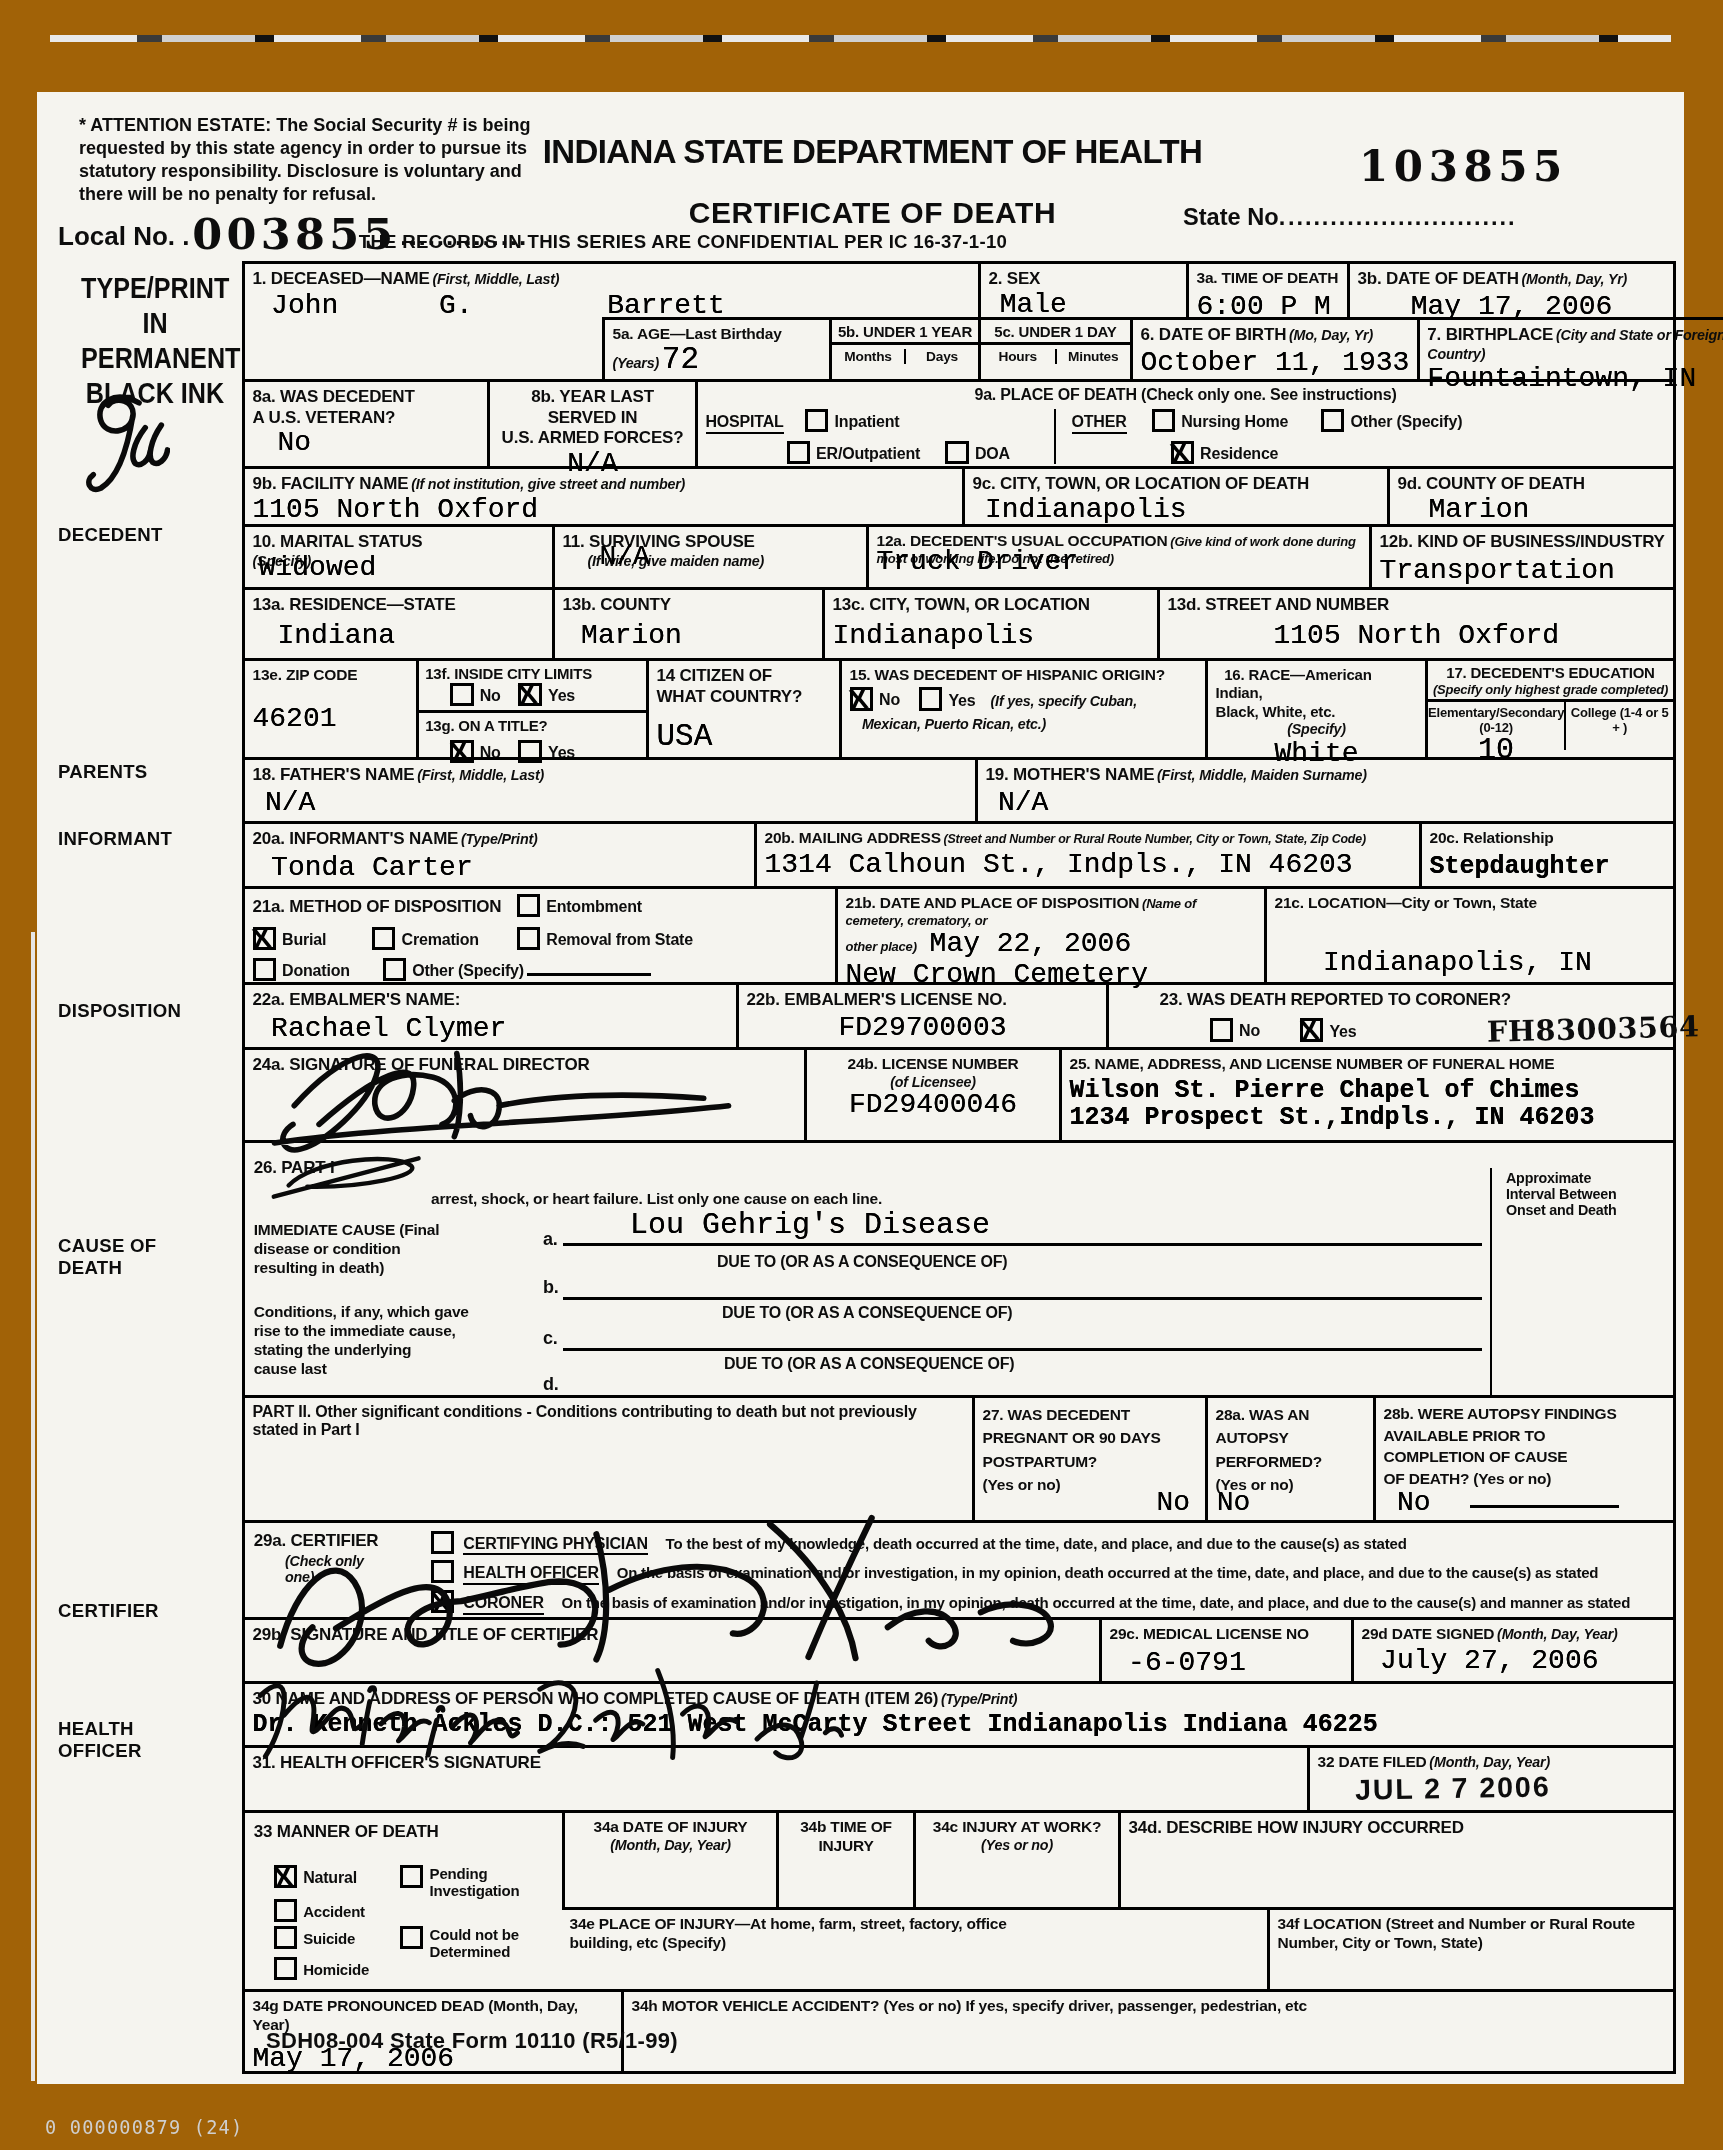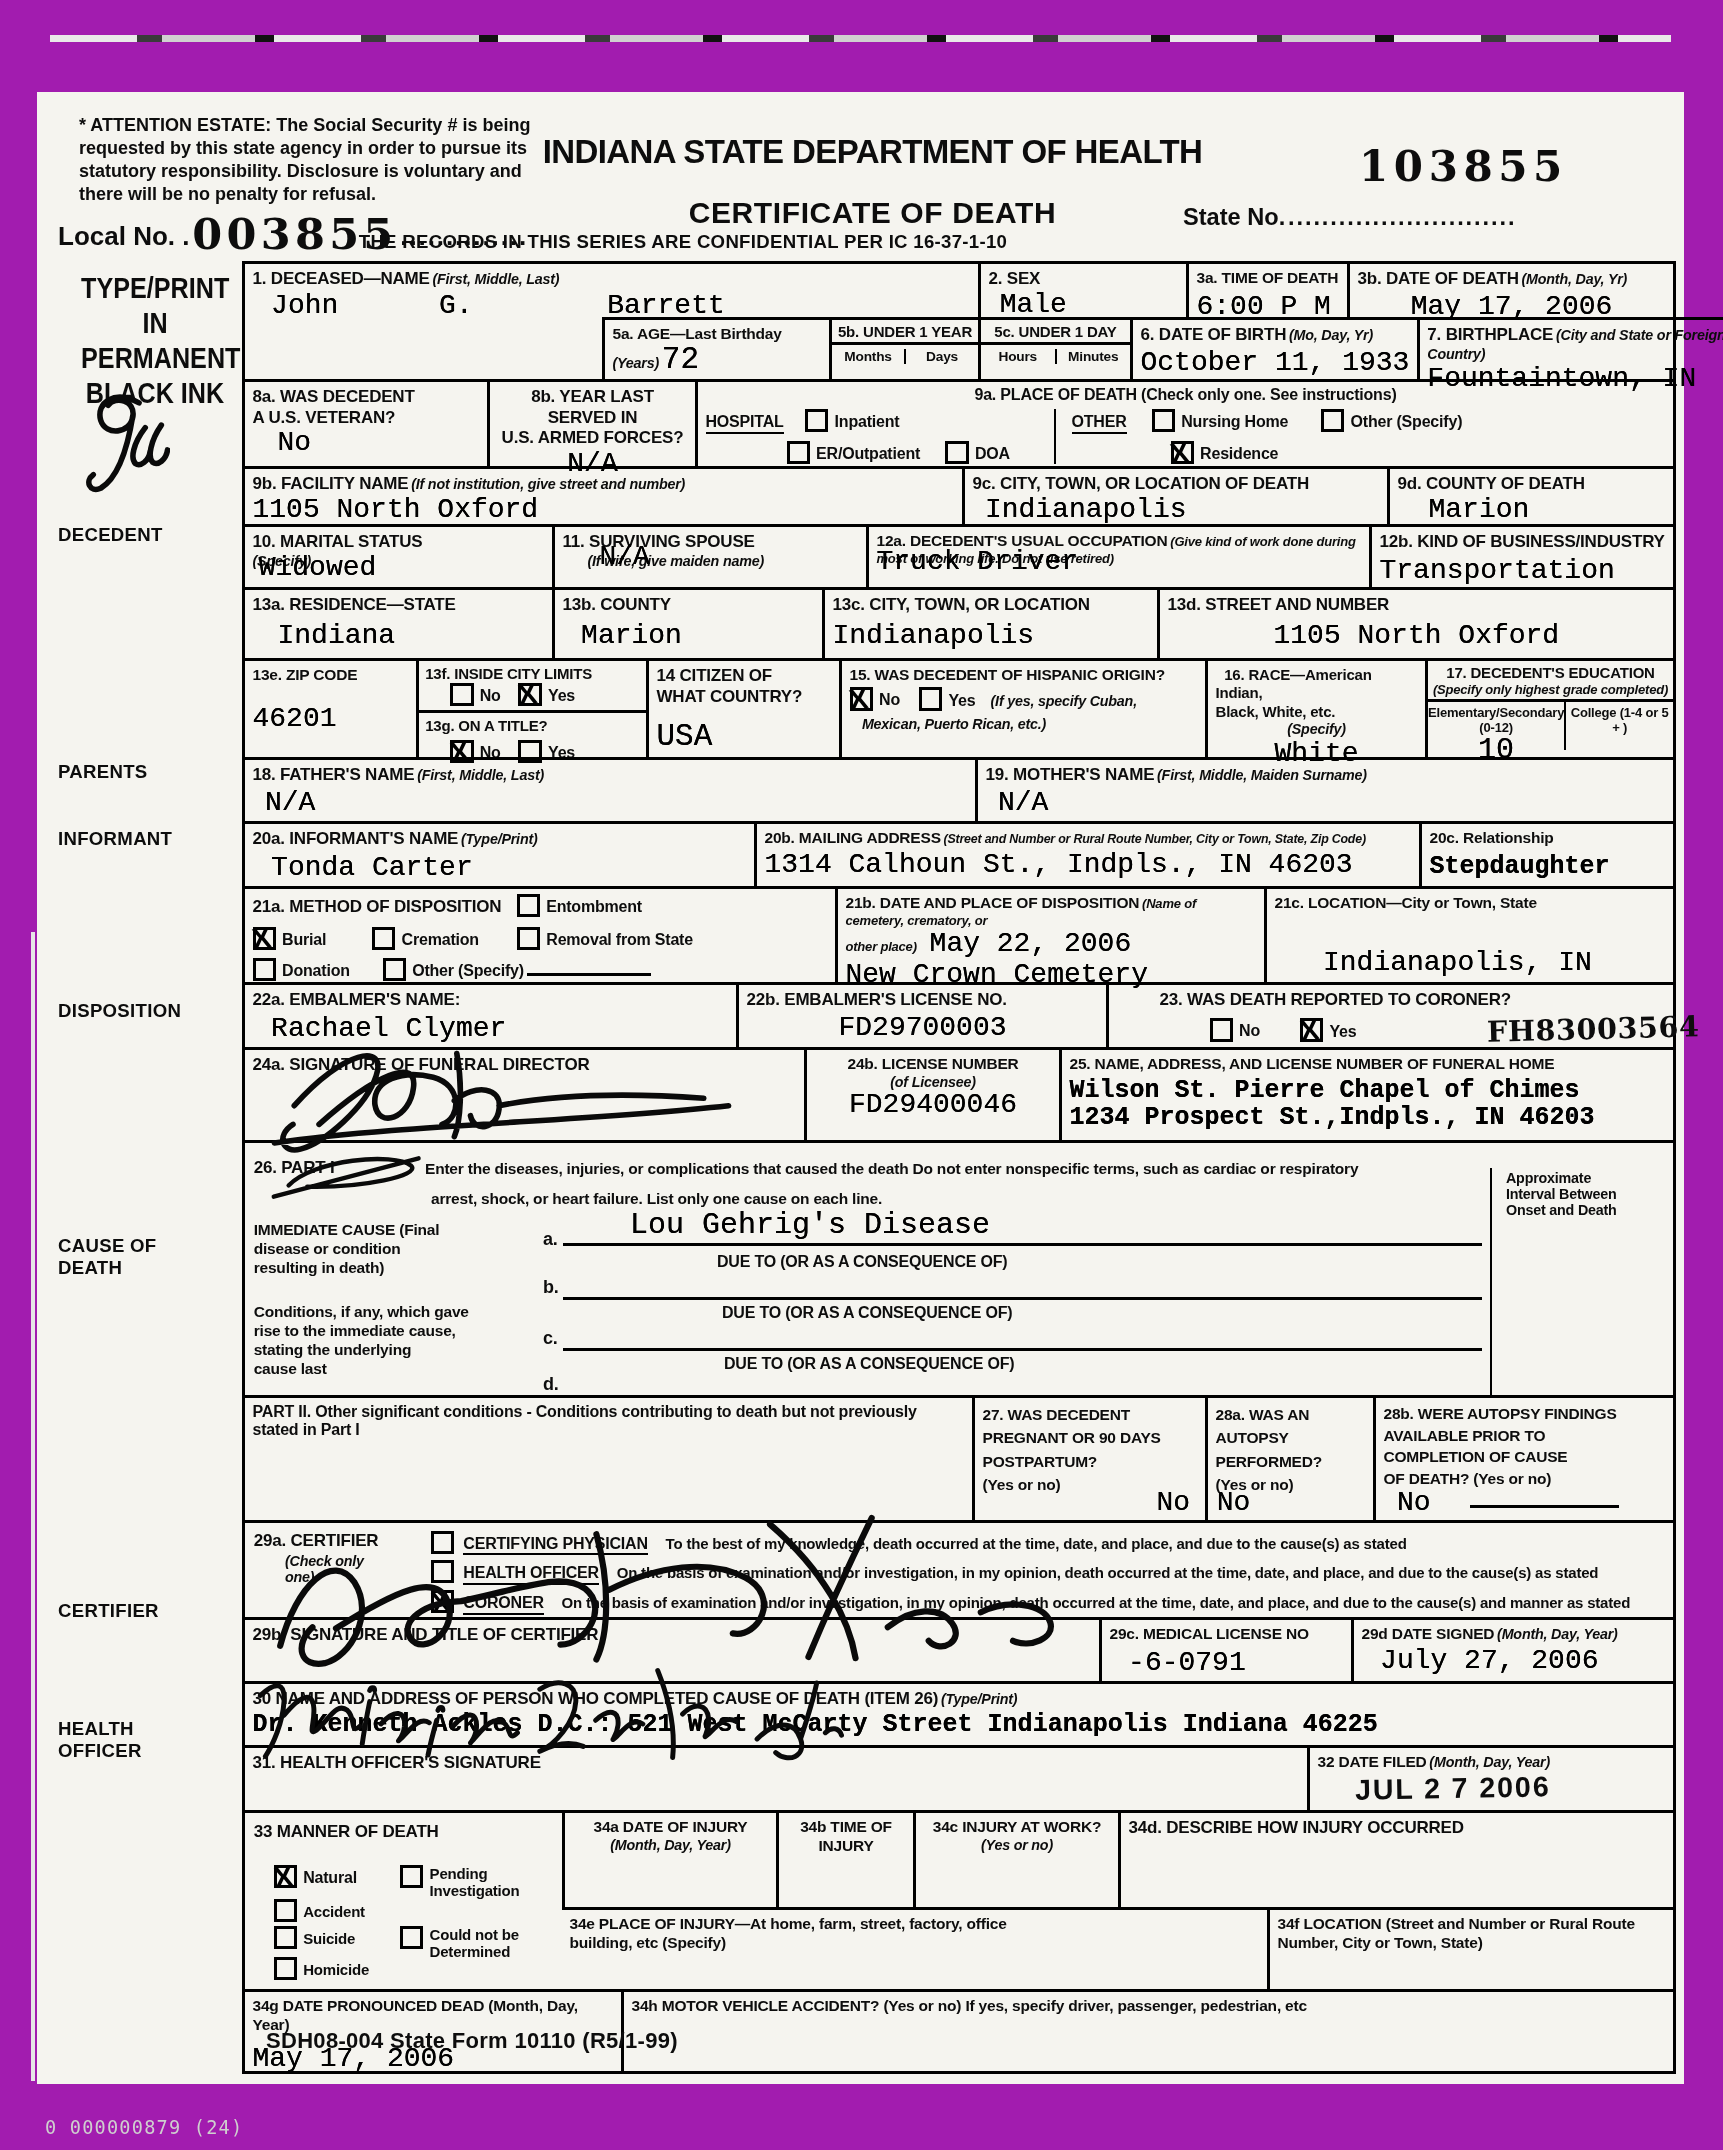--- a/index.html
+++ b/index.html
@@ -1,16 +1,16 @@
 <!DOCTYPE html>
 <html style="font-size:10px"><head>
 <meta charset="utf-8">
 <style>
   html,body{margin:0;padding:0;background:#000;}
-  .stage{position:relative;width:1723px;height:2151px;background:#a21caf;overflow:hidden;
+  .stage{position:relative;width:1723px;height:2151px;background:#a16207;overflow:hidden;
          font-family:"Liberation Sans",sans-serif;color:#0d0d0d;}
   .film-top{position:absolute;left:50px;top:35px;width:1621px;height:6.8px;
     background:repeating-linear-gradient(90deg,#e9e9e9 0 87px,#3a3a3a 87px 112px,#d0d0d0 112px 205px,#111 205px 224px);}
   .film-left{position:absolute;left:31px;top:932px;width:3.7px;height:1149px;background:#e6e6e6;}
   .film-code{position:absolute;left:45px;top:2117px;color:#cfcfcf;font:400 18.6px "DejaVu Sans Mono",monospace;letter-spacing:1.2px;}
   .paper{position:absolute;left:37px;top:92px;width:1647px;height:1992px;background:#f5f4ef;}
 
   .lbl{font-weight:700;font-size:17px;line-height:1.22;letter-spacing:-0.2px;white-space:pre-line;}
   .sub{font-style:italic;font-size:14.3px;font-weight:700;letter-spacing:-0.2px;white-space:pre-line;}
   .val{font-family:"Liberation Mono","DejaVu Sans Mono",monospace;font-size:28px;line-height:1.05;white-space:pre;
@@ -379,21 +379,20 @@
           <div class="val sm" style="margin-top:1.2px;">1234 Prospect St.,Indpls., IN 46203</div>
         </div>
       </div>
 
       <div class="frow" style="height:252px;">
         <div class="fc nl" style="flex:0 0 1428px;padding:0;">
           <div class="abs lbl" style="left:8.7px;top:15px;">26. PART I</div>
           <svg class="sig" style="left:25px;top:3.7px;" width="161" height="56" viewBox="0 0 260 90">
             <path d="M30,62 C70,20 200,8 228,30 C244,46 150,66 60,64 M6,80 L240,18" stroke-width="7"></path>
           </svg>
-          <div class="abs cblbl" style="left:180px;top:17.4px;font-size:15.5px;">Enter the diseases, injuries, or complications that caused the death  Do not enter nonspecific terms, such as cardiac or respiratory</div>
           <div class="abs cblbl" style="left:186px;top:47px;font-size:15.5px;">arrest, shock, or heart failure. List only one cause on each line.</div>
           <div class="abs" style="left:1245px;top:25px;bottom:0;border-left:2.5px solid #000;"></div>
           <div class="abs cblbl" style="left:1261px;top:27px;font-size:14.3px;white-space:pre-line;">Approximate
 Interval Between
 Onset and Death</div>
 
           <div class="abs lbl" style="left:8.7px;top:78px;font-size:15.5px;">IMMEDIATE CAUSE (Final
 disease or condition
 resulting in death)</div>
           <div class="abs lbl" style="left:8.7px;top:160px;font-size:15.5px;">Conditions, if any, which gave

